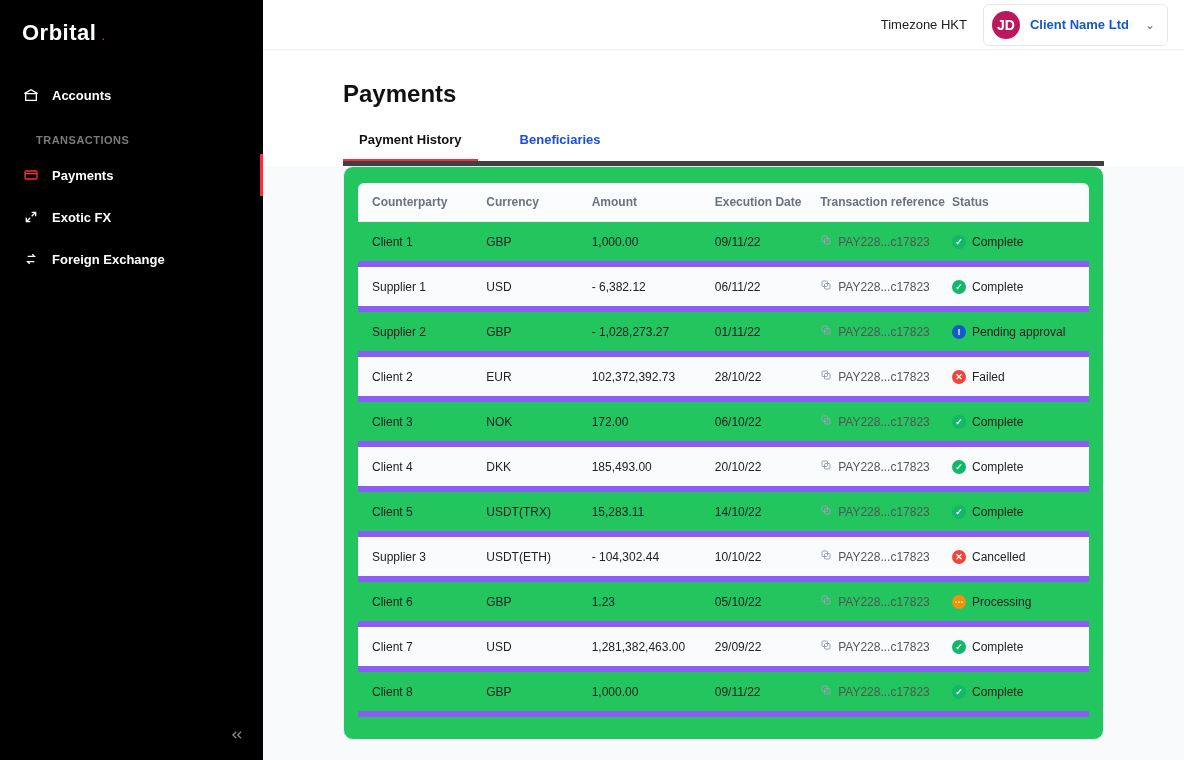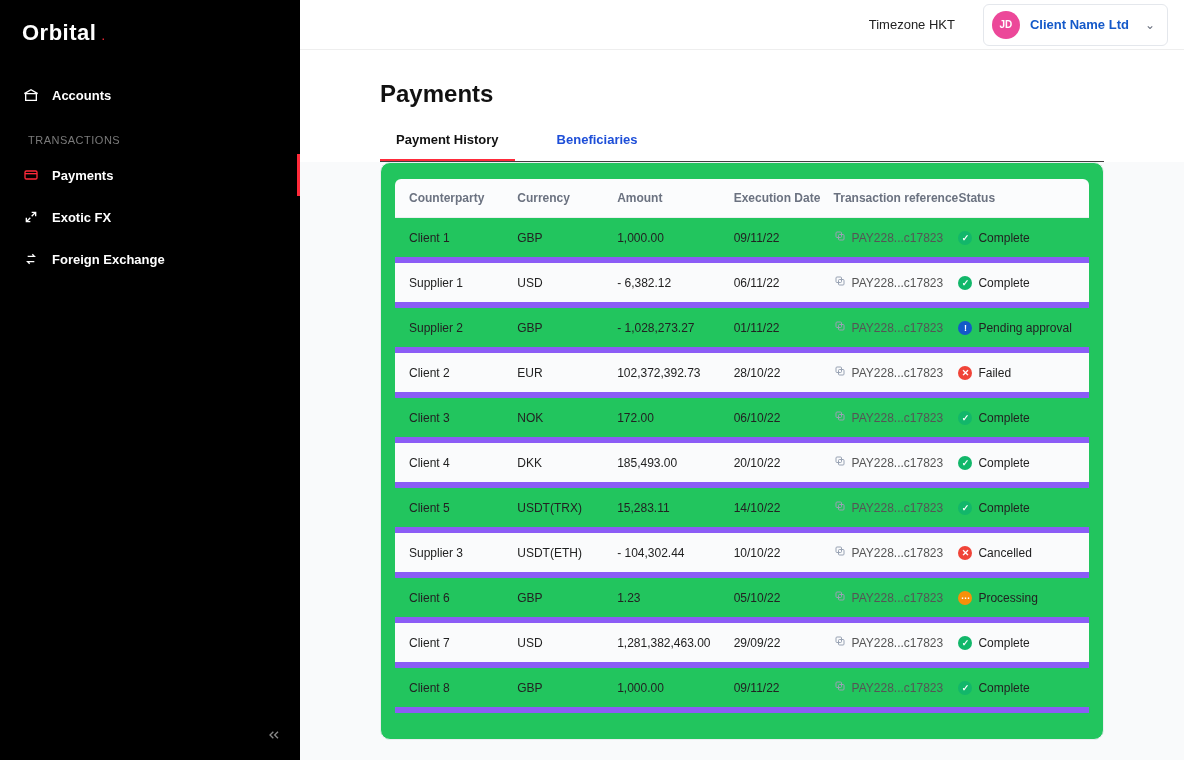--- a/index.html
+++ b/index.html
@@ -9,21 +9,21 @@
     color: #111;
     width: 1184px;
     height: 760px;
     overflow: hidden;
     font-size: 13px;
   }
   .app { display: flex; height: 100%; }
 
   
   .sidebar {
-    width: 300px;
+    width: 263px;
     background: #000;
     color: #fff;
     display: flex;
     flex-direction: column;
     position: relative;
   }
   .logo {
     font-weight: 800;
     font-size: 22px;
     letter-spacing: 0.5px;
@@ -45,23 +45,23 @@
   .nav-item.active::after {
     content: "";
     position: absolute;
     right: 0;
     top: 0;
     bottom: 0;
     width: 3px;
     background: #ff2a3a;
   }
   .nav-section {
-    padding: 18px 22px 8px 28px;
+    padding: 18px 22px 8px 36px;
     font-size: 11px;
-    font-weight: 400;
+    font-weight: 700;
     letter-spacing: 0.5px;
     color: #7a7a7a;
   }
   .nav-icon { width: 18px; height: 18px; display: inline-flex; align-items: center; justify-content: center; }
   .collapse-btn {
     position: absolute;
     bottom: 14px;
     right: 18px;
     color: #888;
     cursor: pointer;
@@ -69,39 +69,39 @@
   }
 
   
   .main { flex: 1; display: flex; flex-direction: column; min-width: 0; background: #fff; }
   .topbar {
     height: 50px;
     border-bottom: 1px solid #eee;
     display: flex;
     align-items: center;
     justify-content: flex-end;
-    gap: 28px;
+    gap: 16px;
     padding: 0 16px;
   }
   .timezone { font-size: 13px; color: #222; font-weight: 500; }
   .client-box {
     display: flex;
     align-items: center;
     gap: 10px;
     border: 1px solid #e4e7ec;
     border-radius: 6px;
     padding: 6px 12px 6px 8px;
     cursor: pointer;
   }
   .avatar {
     width: 28px; height: 28px;
     border-radius: 50%;
-    background: #ec4899;
+    background: #be185d;
     color: #fff;
-    font-size: 10px;
+    font-size: 14px;
     font-weight: 700;
     display: flex; align-items: center; justify-content: center;
   }
   .client-name { font-size: 13px; font-weight: 700; color: #1459c9; }
   .chev { color: #6b7280; font-size: 12px; margin-left: 6px; }
 
   .content {
     padding: 30px 80px 20px 80px;
     background: #f9fafb;
     flex: 1;
@@ -109,21 +109,21 @@
     display: flex;
     flex-direction: column;
     min-height: 0;
   }
   .content-head {
     background: #fff;
     margin: -30px -80px 0 -80px;
     padding: 30px 80px 0 80px;
   }
   .page-title { font-size: 24px; font-weight: 800; margin-bottom: 24px; }
-  .tabs { display: flex; gap: 26px; border-bottom: 1px solid #404040; }
+  .tabs { display: flex; gap: 26px; border-bottom: 5px solid #404040; }
   .tab {
     padding: 0 16px 12px 16px;
     font-size: 13px;
     font-weight: 700;
     color: #1d4ed8;
     cursor: pointer;
     border-bottom: 2px solid transparent;
   }
   .tab.active { color: #111; border-bottom-color: #ff2a3a; }
 

